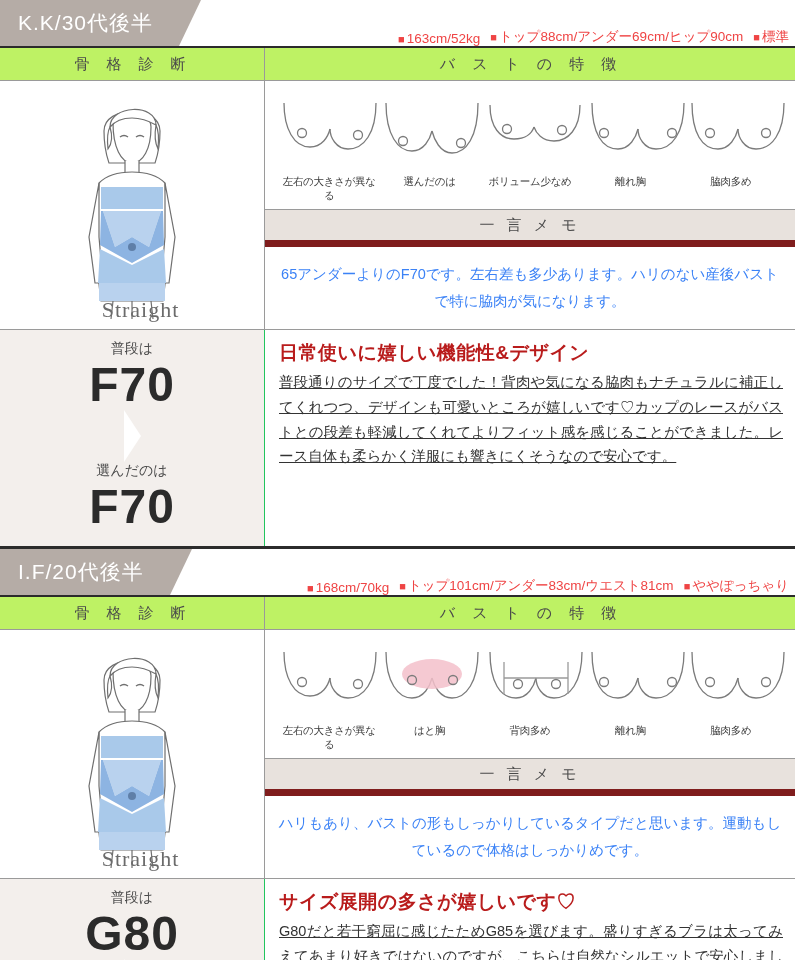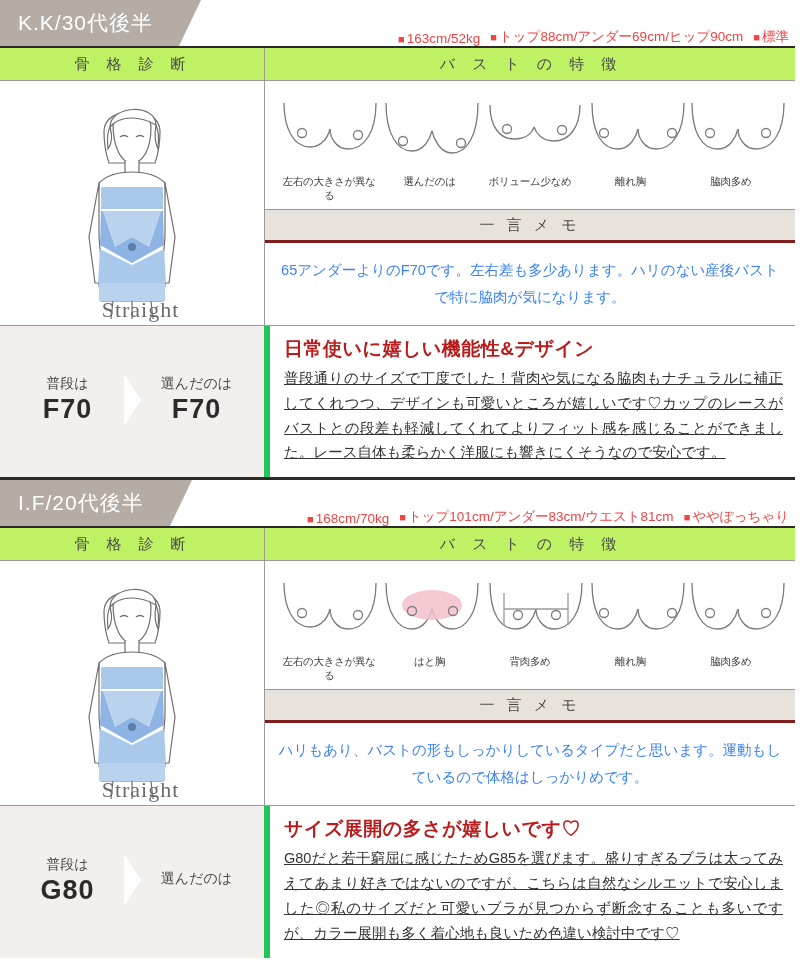--- a/index.html
+++ b/index.html
@@ -70,37 +70,38 @@
 
   
   .bust-row{padding:8px 0 2px;}
   .bust-svgs{display:block;margin:0 auto;}
   .bust-labels{display:flex;justify-content:space-between;padding:0 14px 6px;}
   .bust-labels span{
     font-size:10.5px;color:#3a3a3a;text-align:center;flex:1;letter-spacing:-.3px;
   }
 
   .memo-title{
-    background:#e8e2dd;border-top:1px solid #9a9a9a;border-bottom:3px solid #7f1d1d;
+    background:#e8e2dd;border-top:1px solid #9a9a9a;border-bottom:7px solid #7f1d1d;
     text-align:center;font-size:15px;color:#4a4a4a;padding:6px 0 5px;letter-spacing:4px;
   }
   .memo-text{
     padding:14px 12px 14px;text-align:center;font-size:14.5px;line-height:1.85;color:#3b82f6;
   }
 
   
   .size-row{display:flex;border-bottom:0;}
   .size-left{
-    width:264px;border-right:6px solid #22c55e;background:#f3efec;
+    width:264px;border-right:1px solid #22c55e;background:#f3efec;
     display:flex;align-items:center;justify-content:center;position:relative;
     padding:10px 0 14px;
+    flex-direction:column;
   }
   .size-box{text-align:center;width:108px;}
   .size-cap{font-size:14px;color:#4a4a4a;margin-bottom:2px;}
-  .size-val{font-size:27px;font-weight:bold;color:#2b2b2b;line-height:1.05;letter-spacing:1px;text-align:center;}
+  .size-val{font-size:48px;font-weight:bold;color:#2b2b2b;line-height:1.05;letter-spacing:1px;text-align:center;}
   .size-arrow{
     width:0;height:0;margin:0 2px;
     border-top:26px solid transparent;
     border-bottom:26px solid transparent;
     border-left:17px solid #ffffff;
     align-self:center;
   }
   .size-right{flex:1;padding:10px 12px 12px 14px;}
   .size-head{font-size:19px;font-weight:bold;color:#b91c1c;margin:0 0 4px;letter-spacing:.5px;}
   .size-body{font-size:14.5px;line-height:1.72;color:#333;text-align:justify;text-decoration:underline;}

